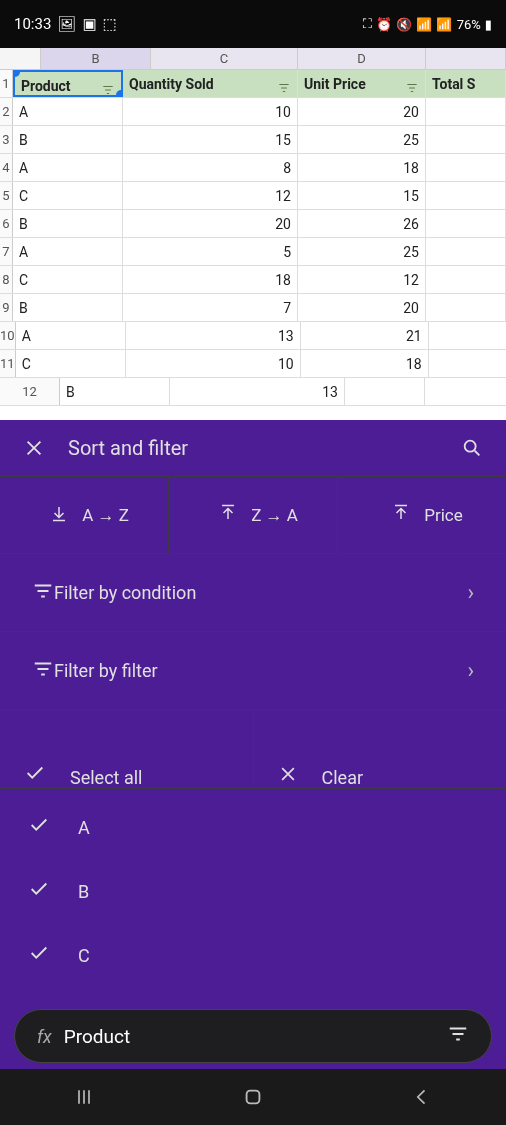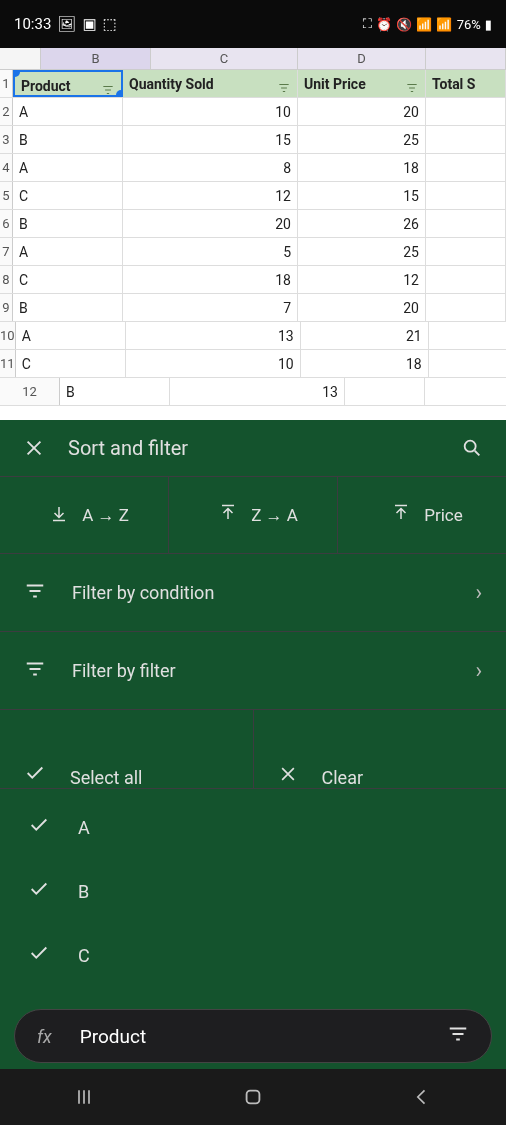--- a/index.html
+++ b/index.html
@@ -115,21 +115,21 @@
     .sel-dot.tl { top: -5px; left: -5px; }
     .sel-dot.br { bottom: -5px; right: -5px; }
     
     .cell.cb { position: relative; }
 
     
     .panel {
       position: absolute;
       top: 420px;
       left: 0; right: 0; bottom: 0;
-      background: #14532d;
+      background: #4c1d95;
       color: #e0e0e0;
     }
     .panel-header {
       display: flex;
       align-items: center;
       padding: 14px 20px;
       gap: 20px;
     }
     .panel-title { font-size: 20px; flex: 1; }
     .icon-btn {
@@ -155,22 +155,21 @@
       font-size: 17px;
       border-right: 1px solid #3c3c40;
       padding-left: 11px;
     }
     .sort-btn:last-child { border-right: none; }
 
     .filter-item {
       display: flex;
       align-items: center;
       height: 78px;
-      padding: 0 24px;
-      gap: 26px;
+      padding: 0 32px;
       font-size: 18px;
       border-bottom: 1px solid #3c3c40;
     }
     .filter-item .label { flex: 1; }
     .chev { color: #bbb; font-size: 22px; }
 
     .sel-clear {
       display: flex;
       border-bottom: 1px solid #3c3c40;
     }
@@ -201,21 +200,21 @@
       position: absolute;
       bottom: 62px;
       left: 14px; right: 14px;
       height: 54px;
       background: #1e1e20;
       border-radius: 28px;
       border: 1px solid #444;
       display: flex;
       align-items: center;
       padding: 16px 22px;
-      gap: 28px;
+      gap: 12px;
     }
     .fx-label { font-style: italic; font-size: 18px; color: #aaa; }
     .fx-input { flex: 1; color: #fff; font-size: 19px; }
 
     .nav-bar {
       position: absolute;
       bottom: 0; left: 0; right: 0;
       height: 56px;
       background: #1a1a1a;
       display: flex;

